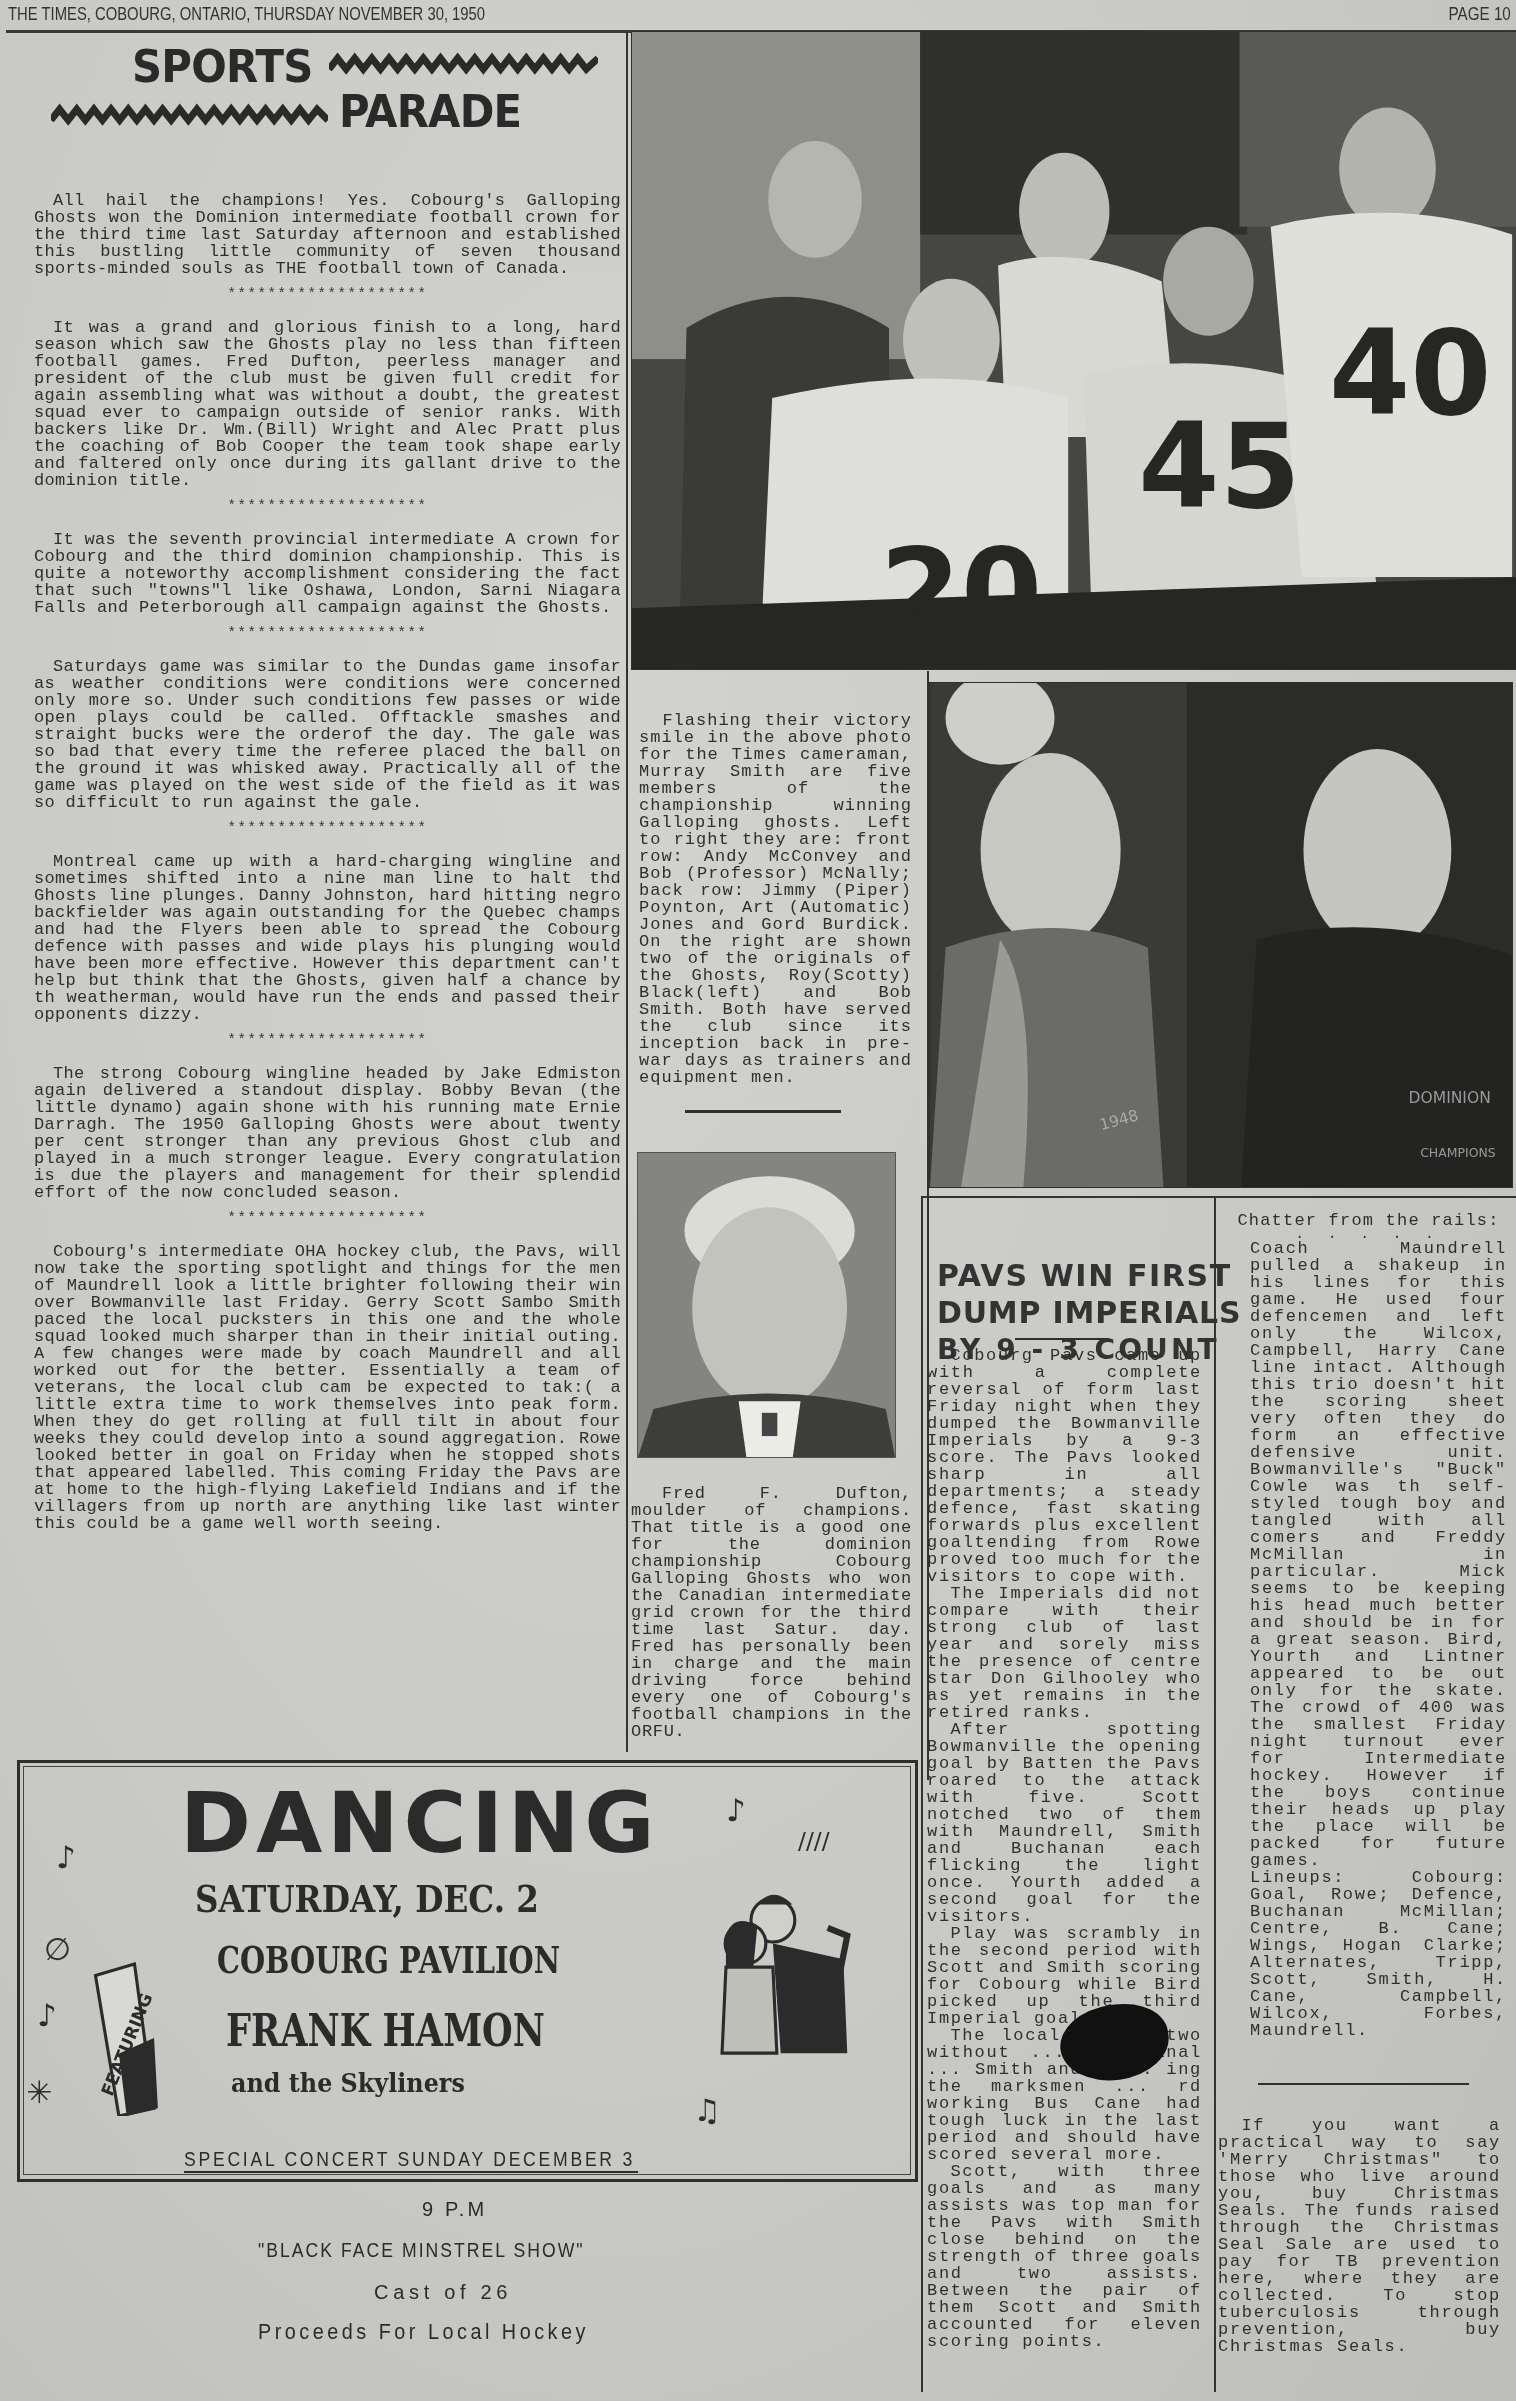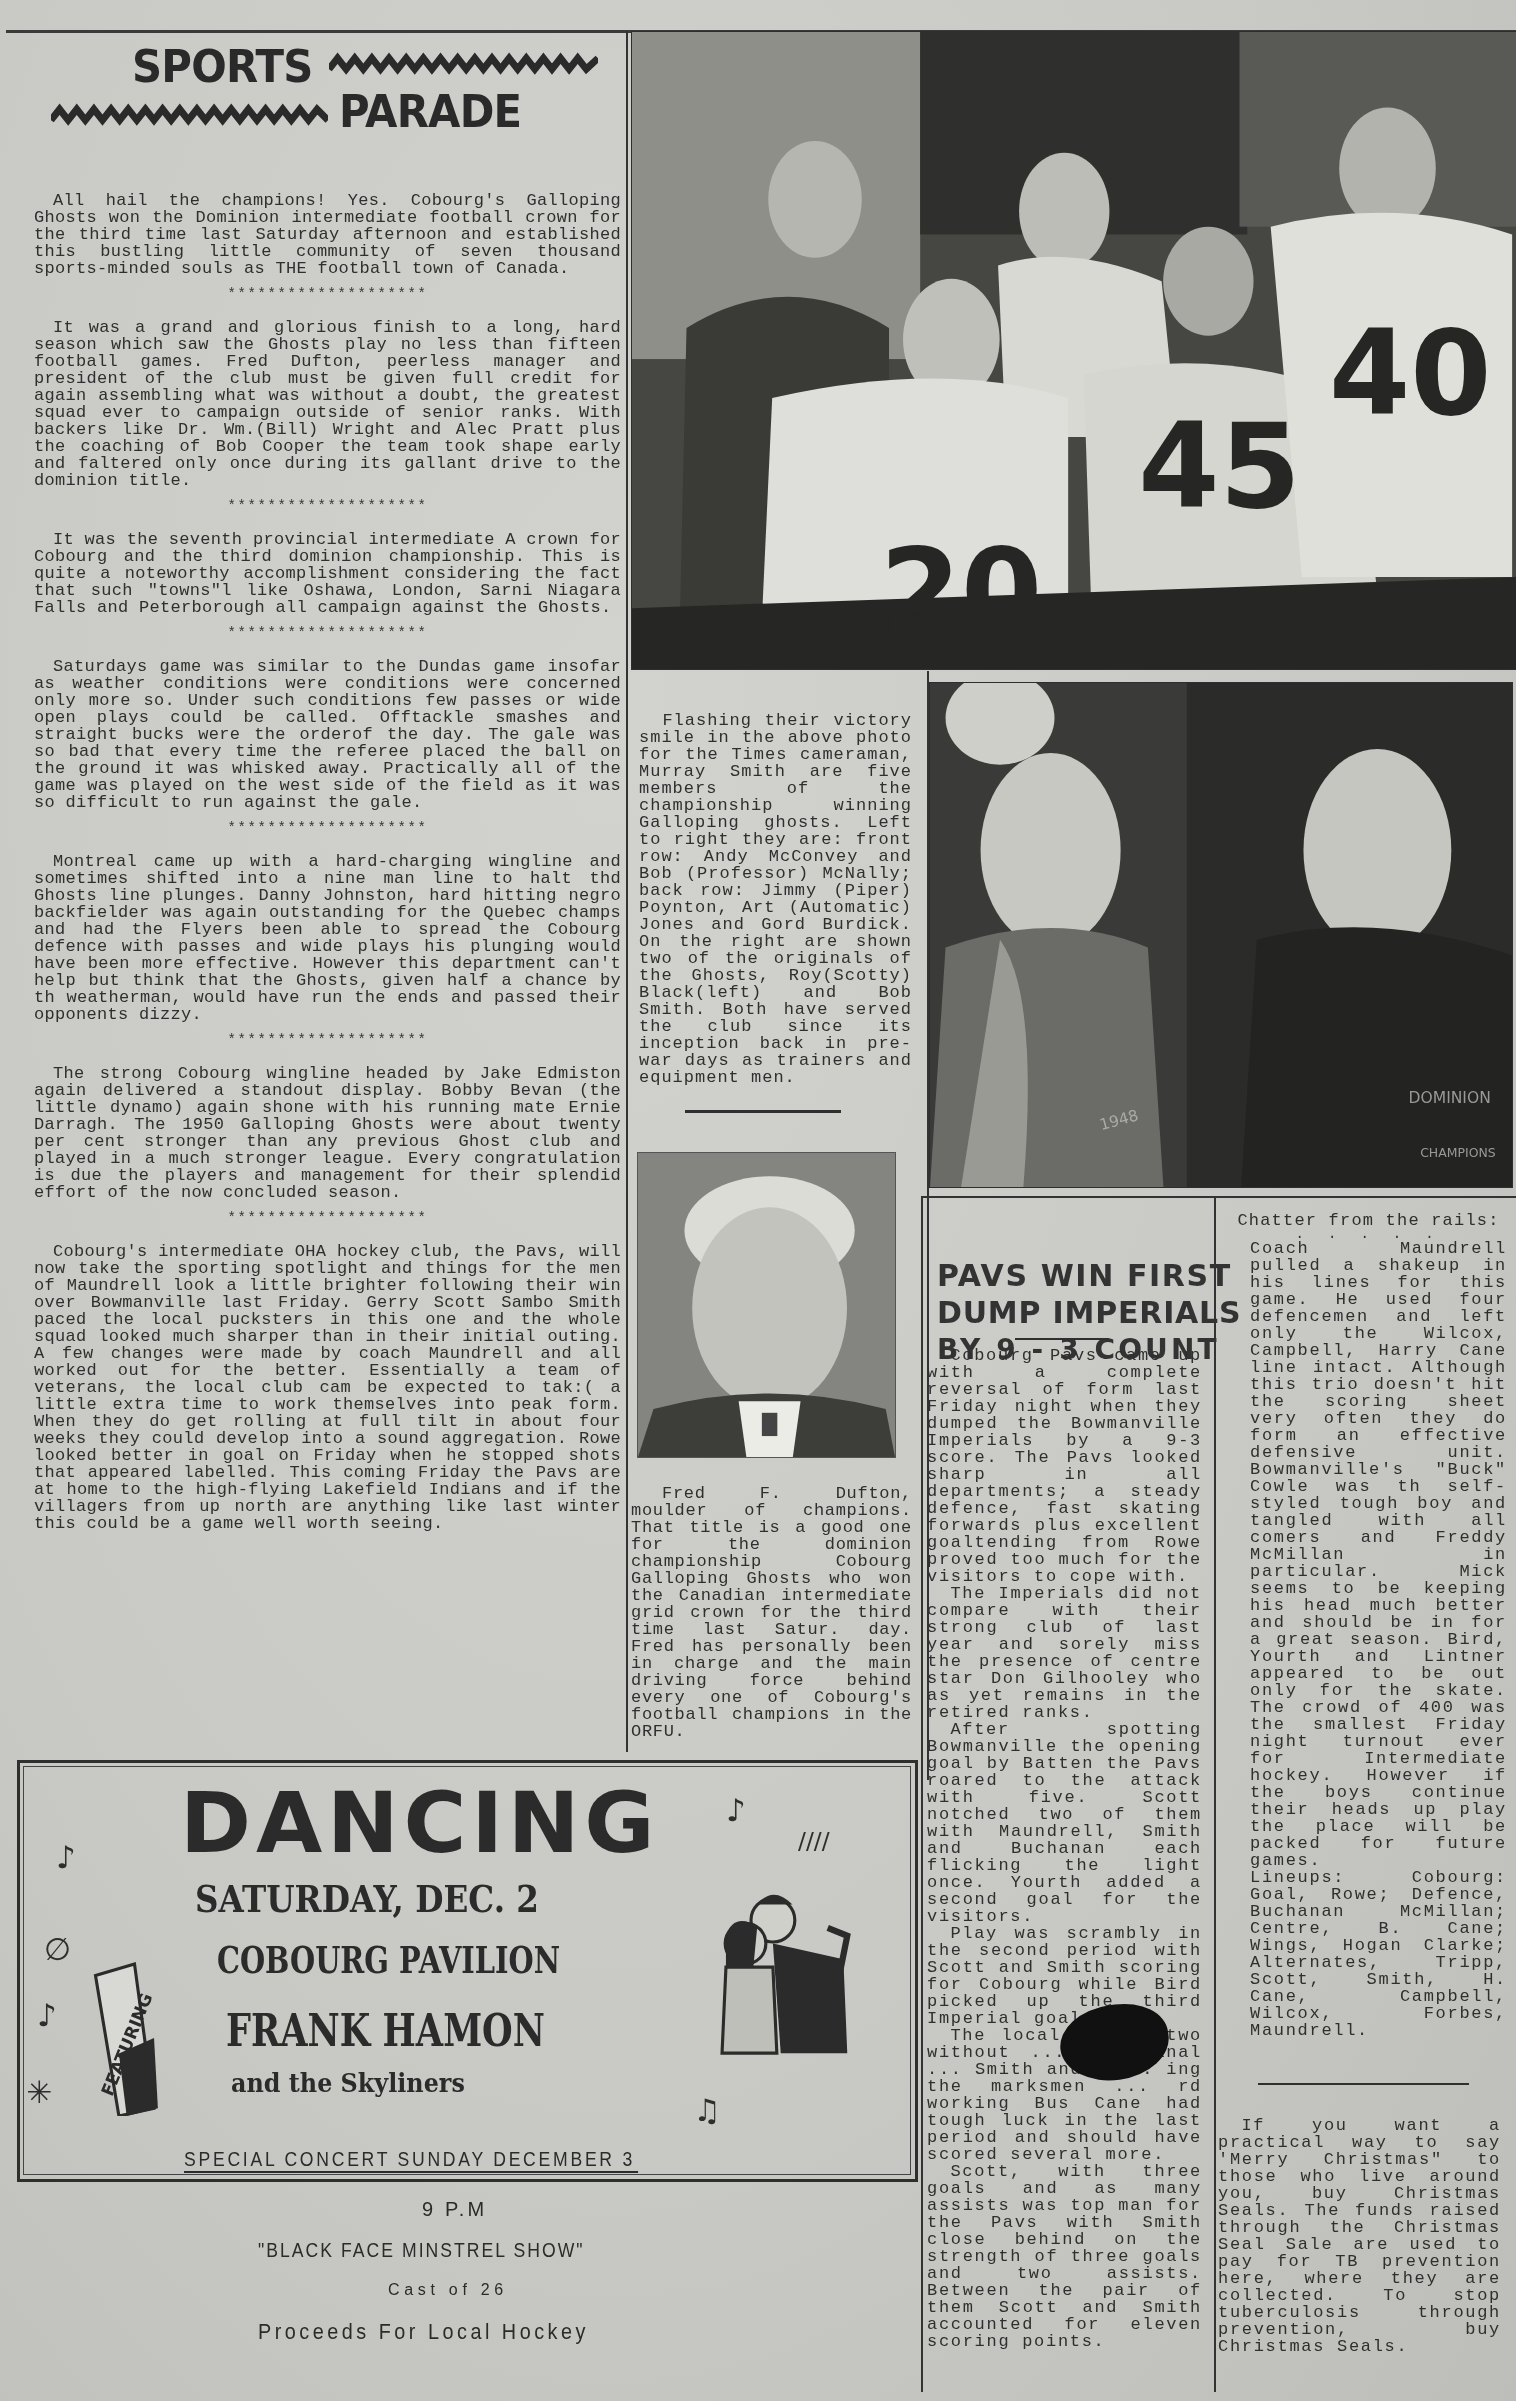--- a/index.html
+++ b/index.html
@@ -58,20 +58,24 @@
   .dancers { position: absolute; left: 679px; top: 1881px; width: 180px; height: 180px; }
   .note { position: absolute; font-size: 31px; color: #2e2e2e; font-family: "DejaVu Sans", sans-serif; }
 
   .ink-blot { position: absolute; left: 1060px; top: 2005px; width: 109px; height: 75px; background: #111; border-radius: 50% 45% 50% 50%; transform: rotate(-8deg); }
 </style>
 </head>
 <body>
 
 <div class="page">
 
+  <div class="masthead">
+    <div class="dateline">THE TIMES, COBOURG, ONTARIO, THURSDAY NOVEMBER 30, 1950</div>
+    <div class="pageno">PAGE 10</div>
+  </div>
   <div class="rule-top"></div>
 
   <div class="vrule" style="left:626px; top:31px; height:1721px;"></div>
   <div class="vrule" style="left:927px; top:671px; height:1109px; width:1.6px;"></div>
   <div class="vrule" style="left:1214px; top:1198px; height:1194px; width:1.6px;"></div>
   <div class="vrule" style="left:921px; top:1198px; height:1194px; width:1.6px;"></div>
   <div style="position:absolute; left:921px; top:1196px; width:596px; height:2.3px; background:#333;"></div>
 
   <div class="sp-head">
     <div class="sp-sports">SPORTS</div>
@@ -228,17 +232,17 @@
   <div class="note" style="left:44px; top:1931px;">∅</div>
   <div class="note" style="left:37px; top:1997px;">♪</div>
   <div class="note" style="left:726px; top:1792px;">♪</div>
   <div class="note" style="left:693px; top:2092px;">♫</div>
   <div class="note" style="left:26.5px; top:2074px;">✳</div>
   <div class="note" style="left:798px; top:1827px; font-size:23.4px;">////</div>
 
   <div class="ad-sans" style="left:184px; top:2148px; font-size:20px; letter-spacing:3.1px; border-bottom:2.3px solid #2b2b2b; padding-right:3.1px; transform:scaleX(0.88); transform-origin:left top;">SPECIAL CONCERT SUNDAY DECEMBER 3</div>
   <div class="ad-sans" style="left:422px; top:2198px; font-size:20px; letter-spacing:3.1px;">9 P.M</div>
   <div class="ad-sans" style="left:258px; top:2239px; font-size:20px; letter-spacing:2.3px; transform:scaleX(0.88); transform-origin:left top;">"BLACK FACE MINSTREL SHOW"</div>
-  <div class="ad-sans" style="left:388px; top:2281px; font-size:16px; letter-spacing:4.7px;">Cast of 26</div>
+  <div class="ad-sans" style="left:374px; top:2281px; font-size:20px; letter-spacing:4.7px;">Cast of 26</div>
   <div class="ad-sans" style="left:258px; top:2319px; font-size:22px; letter-spacing:3.9px; transform:scaleX(0.9); transform-origin:left top;">Proceeds For Local Hockey</div>
 
 </div>
 
 
 </body></html>

